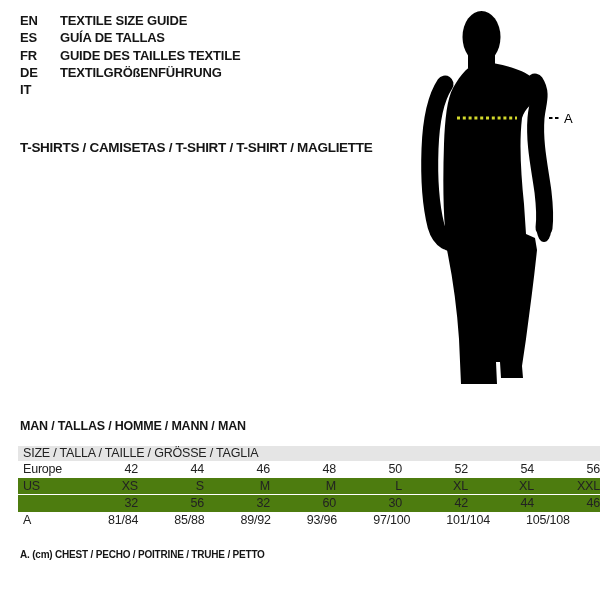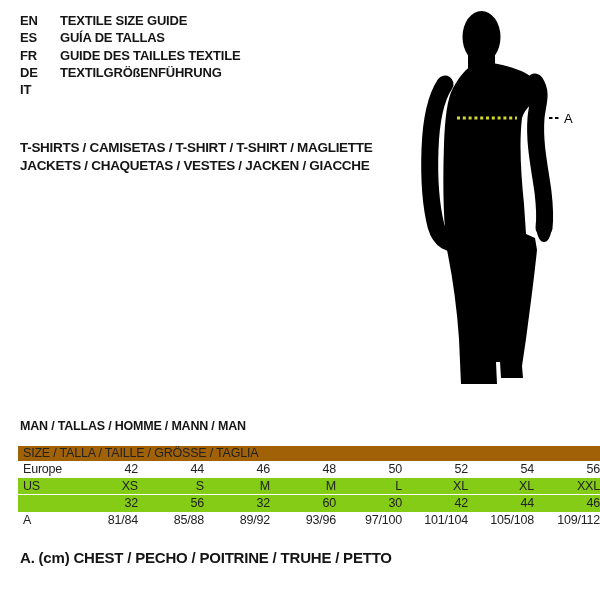--- a/index.html
+++ b/index.html
@@ -23,29 +23,29 @@
   .garments div{font-size:13.5px;font-weight:bold;letter-spacing:-0.3px;line-height:17.6px;white-space:nowrap;}
 
   
   .figure-wrap{position:absolute;left:403px;top:4px;width:186px;height:390px;}
 
   
   .section-title{position:absolute;left:20px;top:419px;font-size:12.5px;font-weight:bold;letter-spacing:-0.2px;}
 
   
   .size-table{position:absolute;left:18px;top:446px;width:582px;font-size:12.5px;letter-spacing:-0.2px;}
-  .thead{background:#a16207;height:15px;line-height:15px;padding-left:5px;color:#222;}
-  .trow{display:grid;grid-template-columns:54px repeat(8,1fr);height:17px;line-height:17px;color:#222;}
-  .trow.shaded{background:#84cc16;}
+  .thead{background:#e5e5e5;height:15px;line-height:15px;padding-left:5px;color:#222;}
+  .trow{display:grid;grid-template-columns:54px repeat(8,1fr);height:17px;line-height:17px;color:#222;gap:36px;}
+  .trow.shaded{background:#4d7c0f;}
   .trow.sep{border-bottom:1px solid #ffffff;height:16px;line-height:16px;}
   .trow .rlabel{padding-left:5px;text-align:left;}
   .trow .rval{text-align:right;}
 
   
-  .footnote{position:absolute;left:20px;top:549px;font-size:15px;font-weight:bold;letter-spacing:-0.2px;}
+  .footnote{position:absolute;left:20px;top:549px;font-size:10px;font-weight:bold;letter-spacing:-0.2px;}
 </style>
 </head>
 <body>
 
 <div class="canvas">
 
   <div class="lang-list">
     <div class="lang-row">
       <span>EN</span>
       <span>TEXTILE SIZE GUIDE</span>
@@ -62,21 +62,20 @@
       <span>DE</span>
       <span>TEXTILGRÖßENFÜHRUNG</span>
     </div>
     <div class="lang-row">
       <span>IT</span>
     </div>
   </div>
 
   <div class="garments">
     <div>T-SHIRTS / CAMISETAS / T-SHIRT / T-SHIRT / MAGLIETTE</div>
-    <div>JACKETS / CHAQUETAS / VESTES / JACKEN / GIACCHE</div>
   </div>
 
   <div class="figure-wrap">
     <svg width="186" height="390" viewBox="0 0 186 390">
 
       <ellipse cx="78.5" cy="33" rx="19" ry="26" fill="#000"></ellipse>
 
       <rect x="65" y="46" width="27" height="18" fill="#000"></rect>
 
       <path fill="#000" d="

